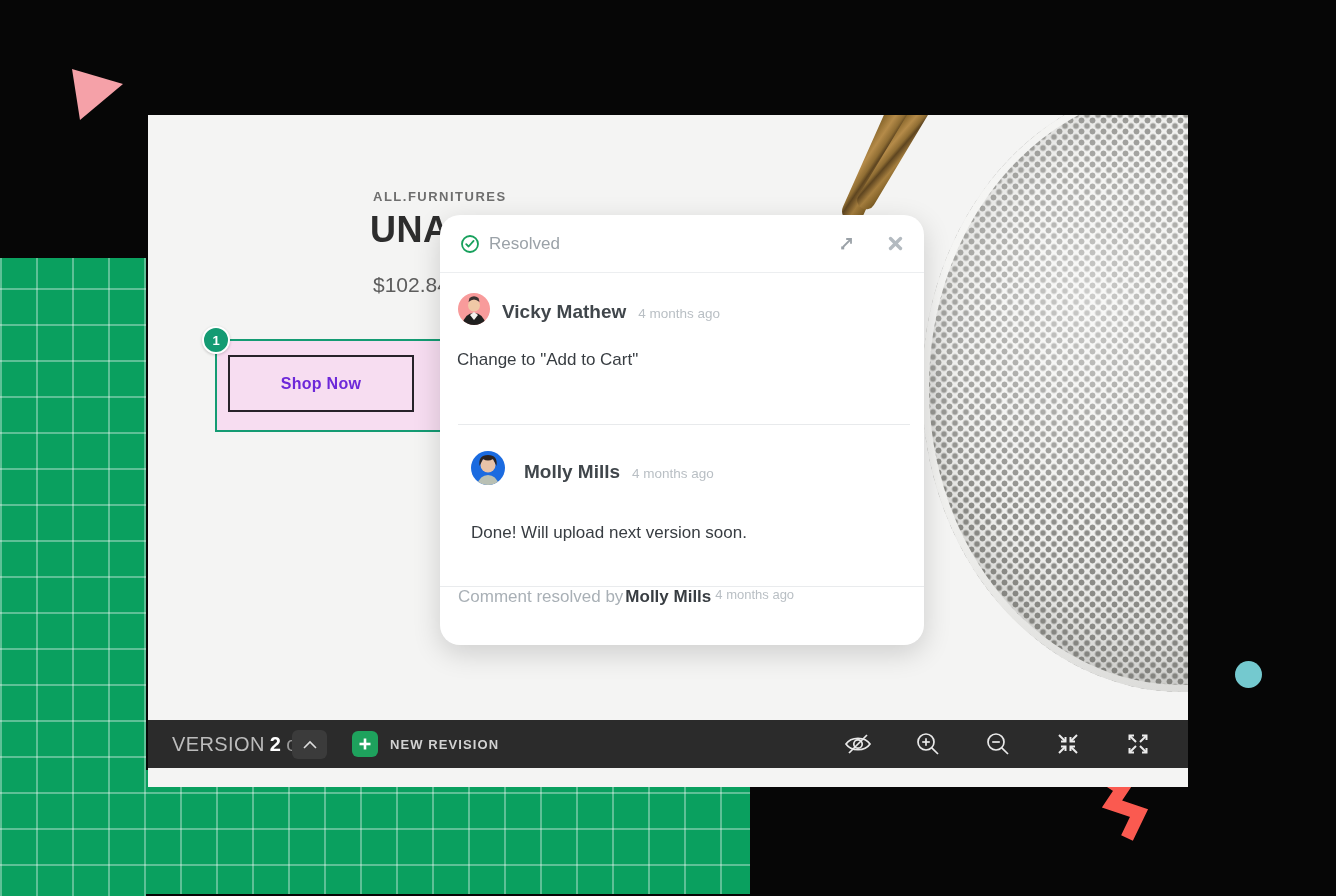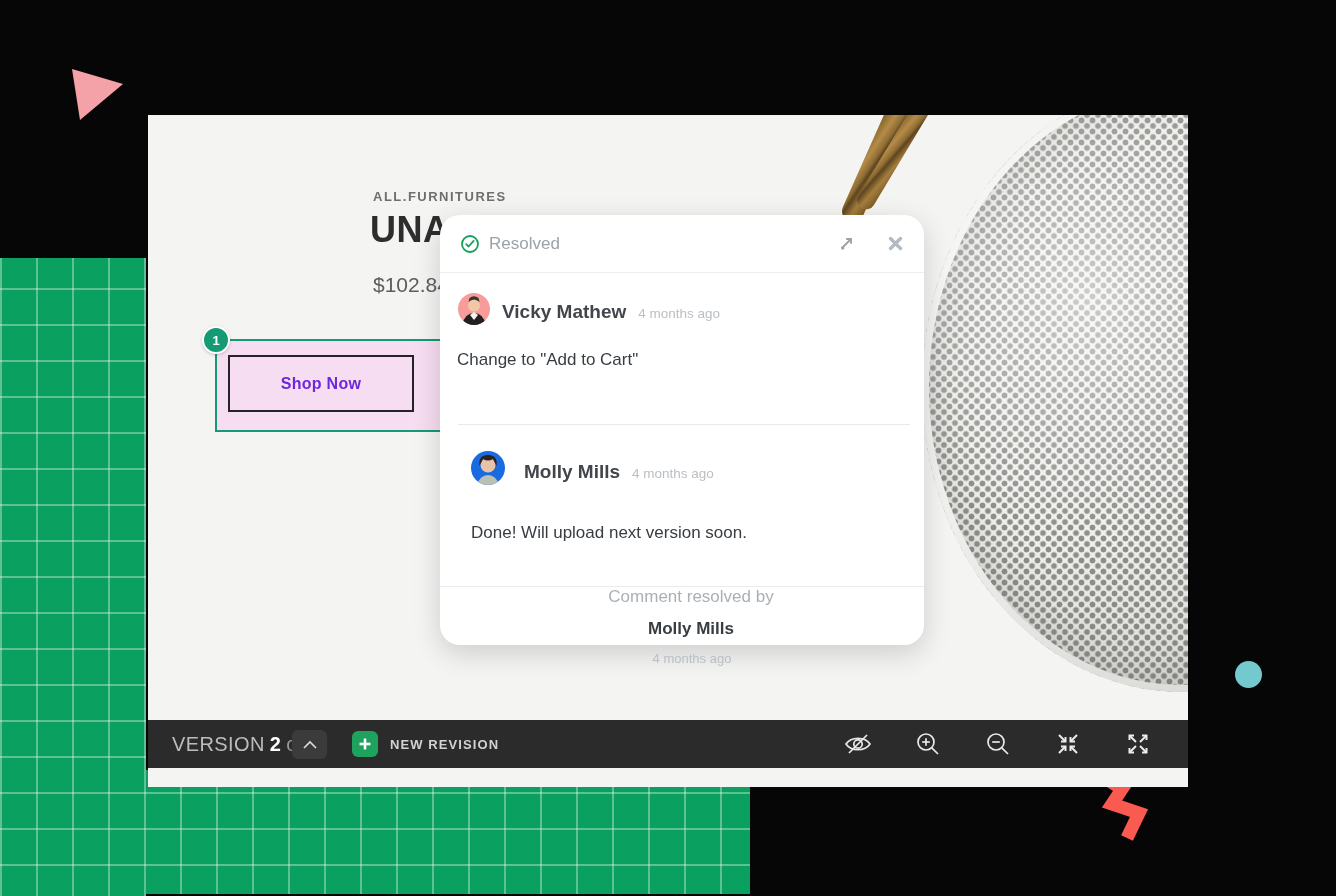--- a/index.html
+++ b/index.html
@@ -62,21 +62,21 @@
   .av1{left:18px;top:78px;width:32px;height:32px;background:#f89b9b;}
   .av2{left:31px;top:236px;width:34px;height:34px;background:#1b6be0;}
   .meta{position:absolute;display:flex;align-items:baseline;gap:12px;}
   .meta1{left:62px;top:86px;} .meta2{left:84px;top:246px;}
   .author{font-size:19px;font-weight:700;color:#40464b;}
   .time{font-size:13.5px;color:#b9bfc4;}
   .ctext{position:absolute;font-size:17px;color:#383d42;}
   .ctext1{left:17px;top:135px;} .ctext2{left:31px;top:292px;margin-top:16px;}
   .divider1{position:absolute;left:18px;top:209px;width:452px;height:1px;background:#e8eaec;}
   .dlg-footer{position:absolute;left:0;right:0;top:371px;height:59px;border-top:1px solid #e9ebed;
-    display:flex;align-items:center;padding-left:18px;gap:12px;border-radius:0 0 10px 10px;flex-direction:column;}
+    display:flex;align-items:flex-start;padding-left:18px;gap:2px;border-radius:0 0 10px 10px;}
   .f-prefix{font-size:17px;color:#a9b0b6;}
   .f-author{font-size:17px;font-weight:700;color:#383d42;}
   .f-time{font-size:13px;color:#b9bfc4;margin-left:2px;}
 
   
   .toolbar{position:absolute;left:148px;top:720px;width:1040px;height:48px;background:#2b2b2b;z-index:4;}
   .version{position:absolute;left:24px;top:0;height:48px;display:flex;align-items:center;gap:5px;
     font-size:20px;letter-spacing:.4px;color:#bcbcbc;}
   .v-num{color:#fff;font-weight:700;}
   .v-of{color:#9a9a9a;}

